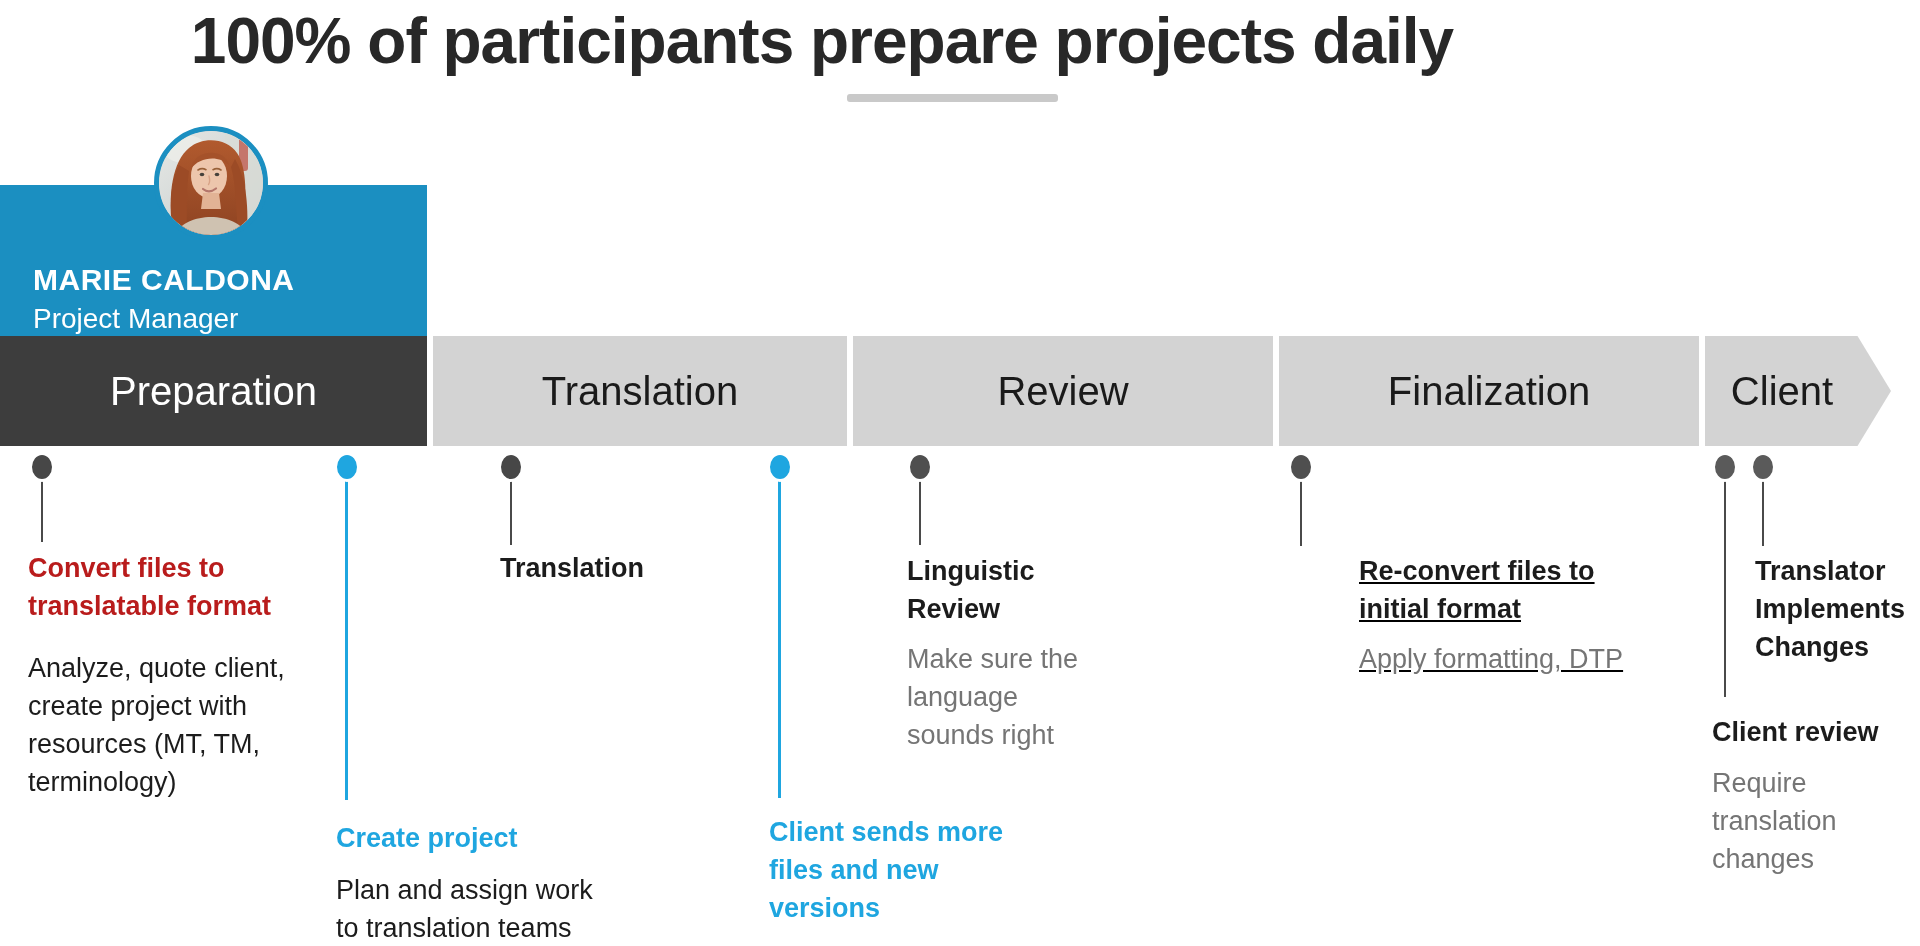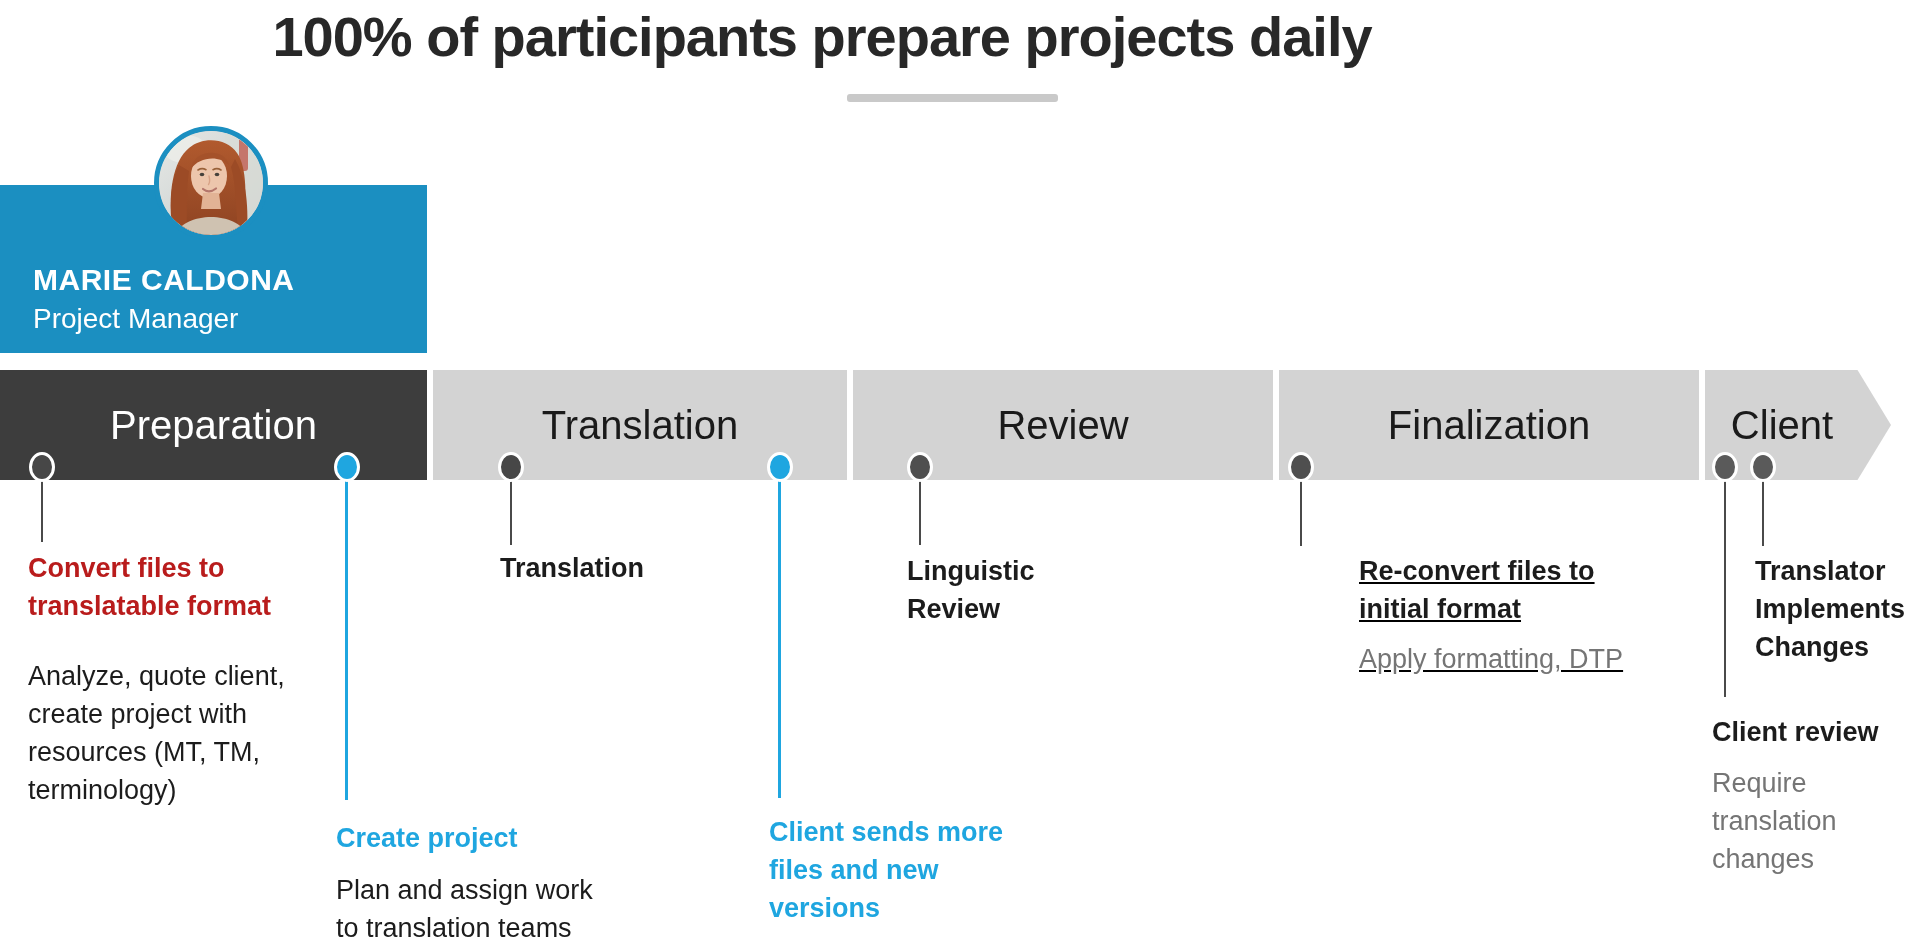--- a/index.html
+++ b/index.html
@@ -13,42 +13,42 @@
   }
   html,body{margin:0;padding:0;background:#fff;}
   .canvas{
     position:relative;width:1920px;height:946px;background:#ffffff;overflow:hidden;
     font-family:"Liberation Sans", sans-serif;
   }
 
   
   .slide-title{
     position:absolute;left:0;top:4px;width:1644px;text-align:center;
-    font-size:56px;font-weight:700;letter-spacing:-1px;color:#282828;
+    font-size:64px;font-weight:700;letter-spacing:-1px;color:#282828;
   }
   .title-underline{
     position:absolute;left:847px;top:94px;width:211px;height:8px;border-radius:3px;
     background:var(--title-underline);
   }
 
   
   .person-card{
     position:absolute;left:0;top:185px;width:427px;height:168px;
     background:var(--card-blue);color:#fff;
   }
   .person-name{position:absolute;left:33px;top:78px;font-size:30px;font-weight:700;letter-spacing:.5px;}
   .person-role{position:absolute;left:33px;top:118px;font-size:28px;font-weight:400;}
   .avatar{
     position:absolute;left:154px;top:126px;width:104px;height:104px;border-radius:50%;
     border:5px solid var(--card-blue);overflow:hidden;background:#d8dcd8;box-sizing:content-box;
   }
 
   
   .stage{
-    position:absolute;top:370px;height:110px;display:flex;align-items:center;justify-content:center;
+    position:absolute;top:336px;height:110px;display:flex;align-items:center;justify-content:center;
     font-size:40px;font-weight:400;
   }
   .stage--dark{background:var(--bar-dark);color:#ffffff;}
   .stage--light{background:var(--bar-light);color:#1a1a1a;}
   .stage--arrow{
     background:var(--bar-light);color:#1a1a1a;
     clip-path:polygon(0 0, 82% 0, 100% 50%, 82% 100%, 0 100%);
     padding-right:32px;box-sizing:border-box;
   }
 
@@ -149,38 +149,39 @@
   <div class="dot dot--blue" style="left:334px;top:452px;"></div>
   <div class="dot" style="left:498px;top:452px;"></div>
   <div class="dot dot--blue" style="left:767px;top:452px;"></div>
   <div class="dot dot--mid" style="left:907px;top:452px;"></div>
   <div class="dot dot--mid" style="left:1288px;top:452px;"></div>
   <div class="dot dot--soft" style="left:1712px;top:452px;"></div>
   <div class="dot dot--soft" style="left:1750px;top:452px;"></div>
 
   <div class="note" style="left:28px;top:549px;width:290px;">
     <div class="note-title note-title--gray">Convert files to translatable format</div>
-    <div class="note-body" style="margin-top:32px;">Analyze, quote client, create project with resources (MT, TM, terminology)</div>
+    <div class="note-body" style="margin-top:24px;">Analyze, quote client, create project with resources (MT, TM, terminology)</div>
   </div>
 
   <div class="note" style="left:336px;top:819px;width:280px;">
     <div class="note-title note-title--accent">Create project</div>
     <div class="note-body">Plan and assign work to translation teams</div>
   </div>
 
   <div class="note" style="left:500px;top:549px;width:200px;">
     <div class="note-title">Translation</div>
   </div>
 
   <div class="note" style="left:769px;top:813px;width:240px;">
     <div class="note-title note-title--accent">Client sends more files and new versions</div>
   </div>
 
   <div class="note" style="left:907px;top:552px;width:190px;">
     <div class="note-title">Linguistic Review</div>
+    <div class="note-body note-body--gray" style="margin-top:12px;">Make sure the language sounds right</div>
   </div>
 
   <div class="note" style="left:1359px;top:552px;width:300px;text-decoration:underline;">
     <div class="note-title">Re-convert files to initial format</div>
     <div class="note-body note-body--gray" style="margin-top:12px;">Apply formatting, DTP</div>
   </div>
 
   <div class="note" style="left:1755px;top:552px;width:180px;">
     <div class="note-title">Translator Implements Changes</div>
   </div>

